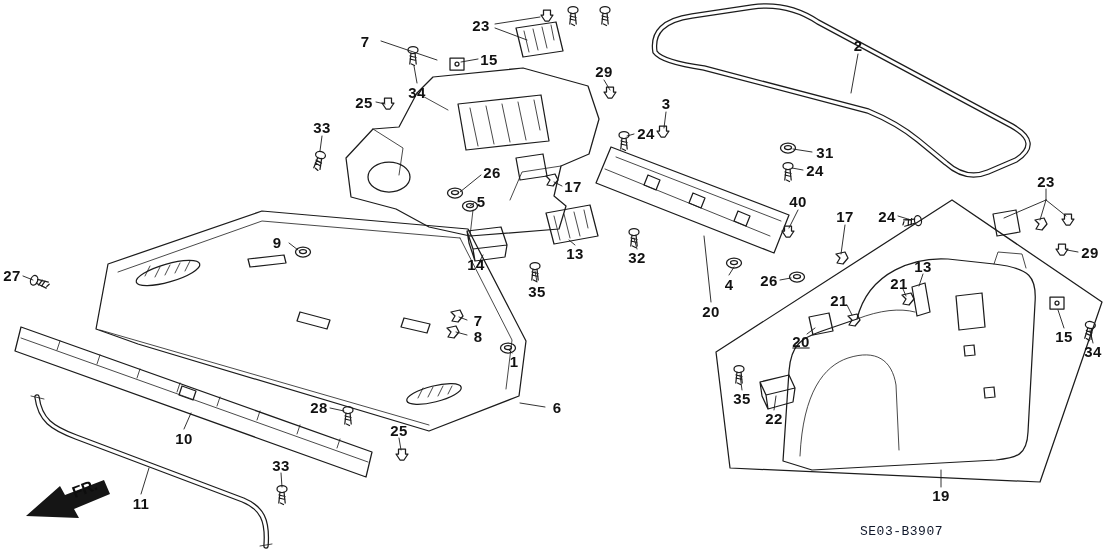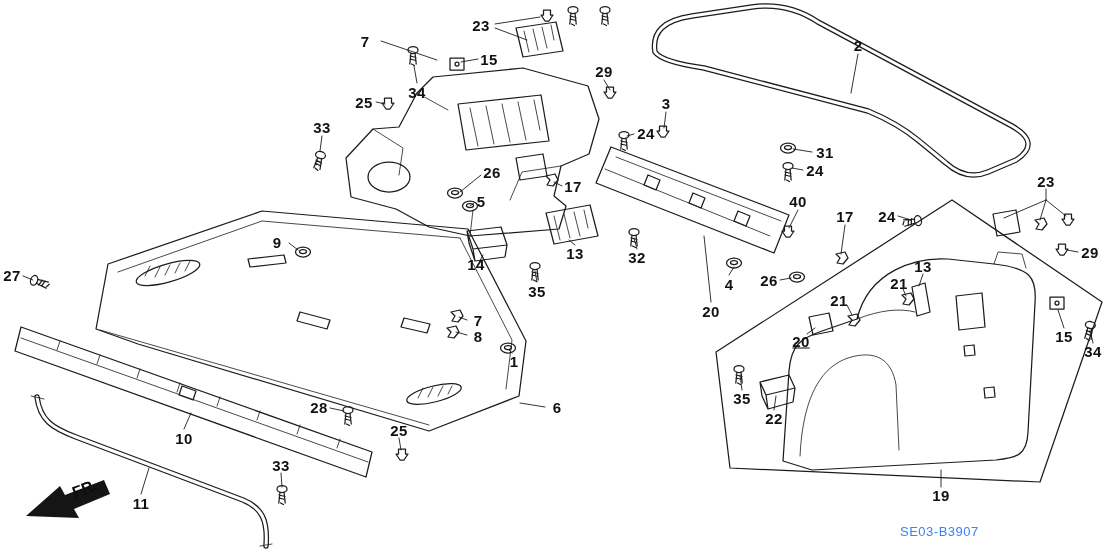--- a/index.html
+++ b/index.html
@@ -47,25 +47,25 @@
     position: absolute;
     left: 72px;
     top: 480px;
     transform: rotate(-21deg);
     font-size: 16px;
     font-weight: bold;
     color: #0d0d0d;
   }
   .diagram-code {
     position: absolute;
-    left: 900px;
+    left: 860px;
     top: 524px;
-    font-family: Liberation Sans, sans-serif;
+    font-family: Liberation Mono, monospace;
     font-size: 13px;
-    color: #3b82f6;
+    color: #0f172a;
     letter-spacing: 0.5px;
   }
 </style>
 </head>
 <body>
 
 <div class="stage">
 
   <svg class="art" width="1108" height="553" viewBox="0 0 1108 553">
 

